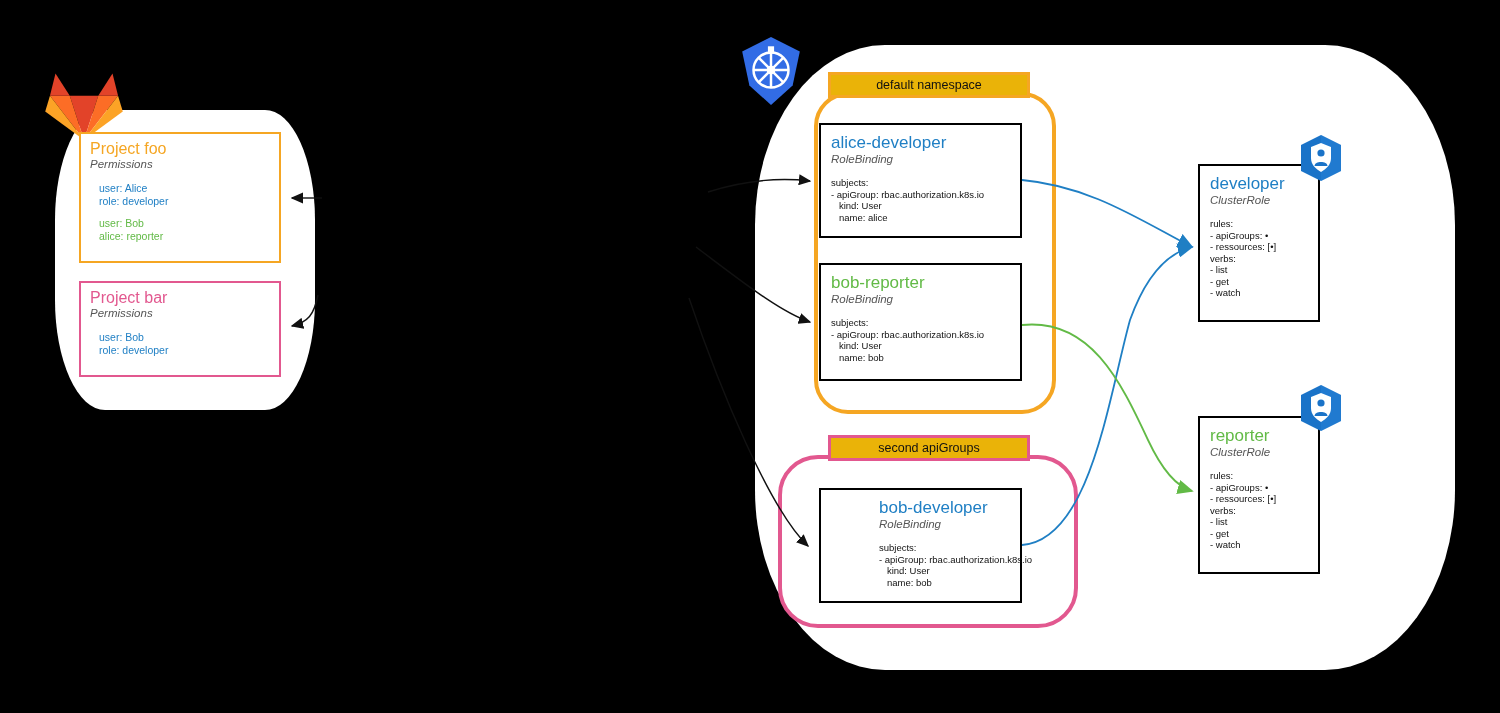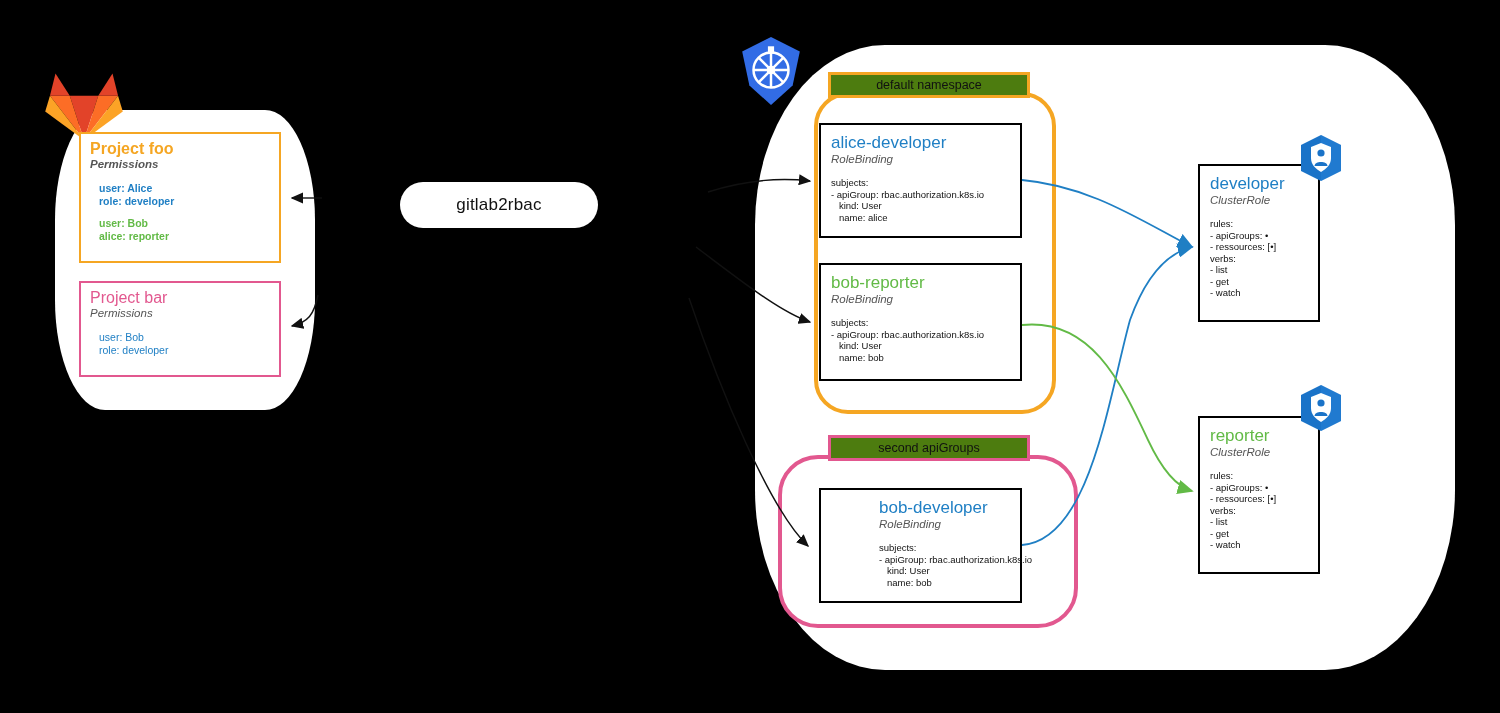--- a/index.html
+++ b/index.html
@@ -41,21 +41,21 @@
   .pbox .ln{font-size:10.5px;line-height:13px;margin-left:18px;}
   .pbox .gap{height:12px;}
 
   .c-blue{color:#1f7fc4;}
   .c-green{color:#62ba46;}
   .c-orange{color:#f5a623;}
   .c-pink{color:#e2588f;}
 
   
   .ns-group{position:absolute;box-sizing:border-box;background:transparent;}
-  .ns-label{position:absolute;box-sizing:border-box;background:#4d7c0f;
+  .ns-label{position:absolute;box-sizing:border-box;background:#eab308;
     display:flex;align-items:center;justify-content:center;font-size:12.5px;color:#111;}
 
   svg.ov{position:absolute;left:0;top:0;width:1500px;height:713px;overflow:visible;pointer-events:none;}
 
   .icon-abs{position:absolute;}
 </style>
 </head>
 <body>
 
 <div id="stage">
@@ -68,42 +68,39 @@
       <path fill="#fc6d26" d="M50 96 L32 40 L7 40 Z"></path>
       <path fill="#fca326" d="M7 40 L1 60 L50 96 Z"></path>
       <path fill="#e24329" d="M1 60 L7 40 L20 40 Z" opacity="0"></path>
       <path fill="#fc6d26" d="M50 96 L68 40 L93 40 Z"></path>
       <path fill="#fca326" d="M93 40 L99 60 L50 96 Z"></path>
       <path fill="#e24329" d="M7 40 L14 12 L32 40 Z"></path>
       <path fill="#e24329" d="M93 40 L86 12 L68 40 Z"></path>
     </svg>
   </div>
 
-  <div class="pbox" id="proj-foo" style="left:79px;top:132px;width:202px;height:131px;border:2px solid #f5a623;font-weight:bold;">
+  <div class="pbox" id="proj-foo" style="left:79px;top:132px;width:202px;height:131px;border:2px solid #f5a623;">
     <div class="ttl c-orange">Project foo</div>
     <div class="sub">Permissions</div>
     <div class="gap"></div>
     <div class="ln c-blue">user: Alice</div>
     <div class="ln c-blue">role: developer</div>
     <div style="height:9px"></div>
     <div class="ln c-green">user: Bob</div>
     <div class="ln c-green">alice: reporter</div>
   </div>
 
   <div class="pbox" id="proj-bar" style="left:79px;top:281px;width:202px;height:96px;border:2px solid #e2588f;">
     <div class="ttl c-pink">Project bar</div>
     <div class="sub">Permissions</div>
     <div class="gap"></div>
     <div class="ln c-blue">user: Bob</div>
     <div class="ln c-blue">role: developer</div>
   </div>
 
-  <div id="gitlab2rbac">
-    <span>gitlab2rbac</span>
-  </div>
 
   <div class="white-blob" id="k8s-container"></div>
 
   <div class="icon-abs" style="left:738px;top:36px;width:66px;height:70px;z-index:6;">
     <svg viewBox="0 0 64 68" width="66" height="70">
       <polygon points="32,1 60,15 53,48 32,67 11,48 4,15" fill="#326ce5"></polygon>
       <g stroke="#fff" stroke-width="2.4" fill="none">
         <circle cx="32" cy="33" r="17"></circle>
         <circle cx="32" cy="33" r="4.2" fill="#fff" stroke="none"></circle>
         <line x1="32" y1="16" x2="32" y2="50"></line>

